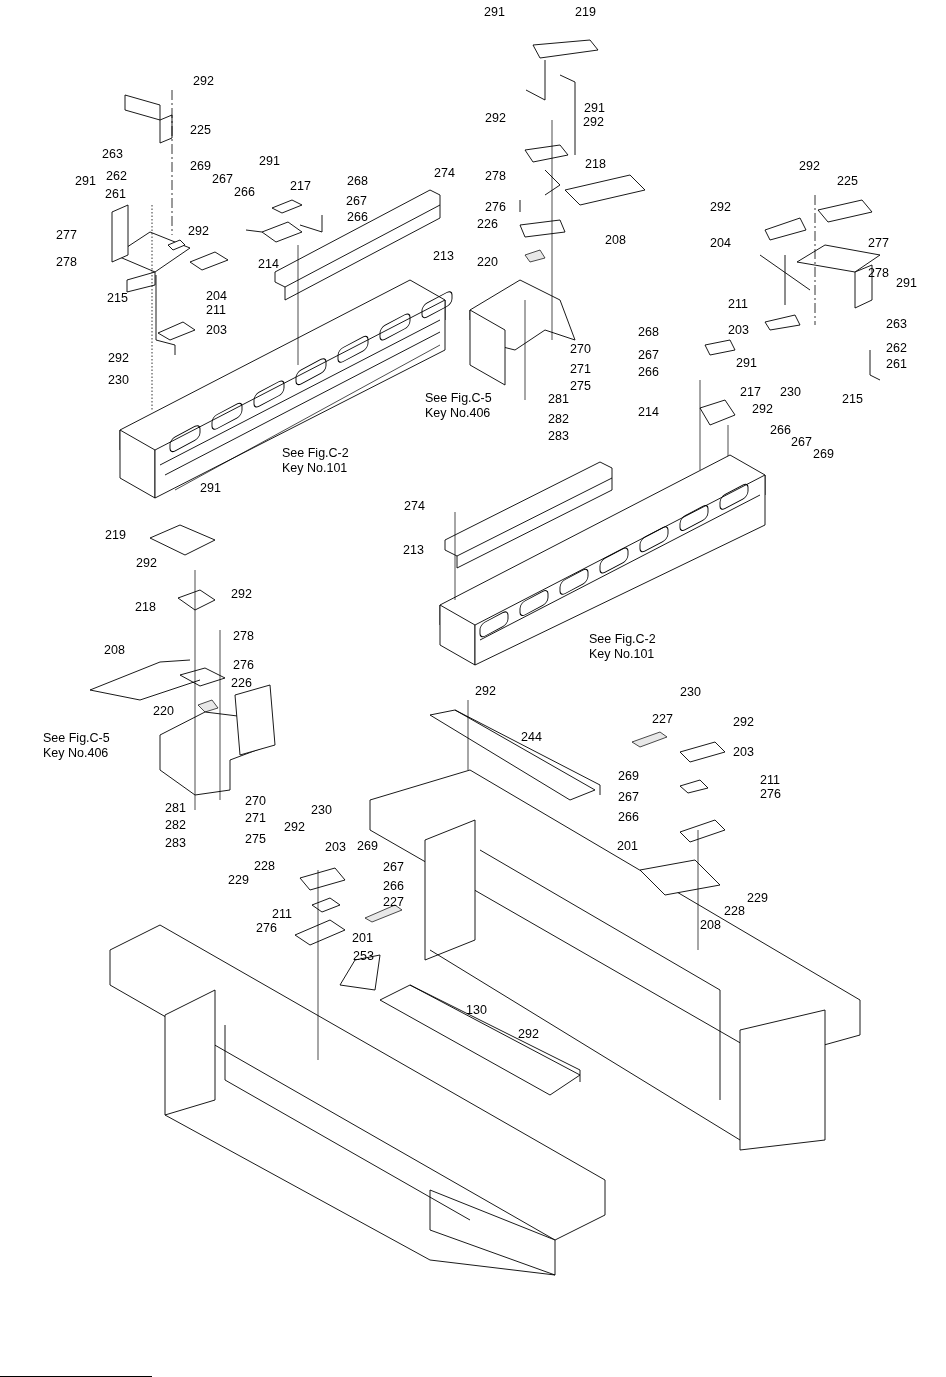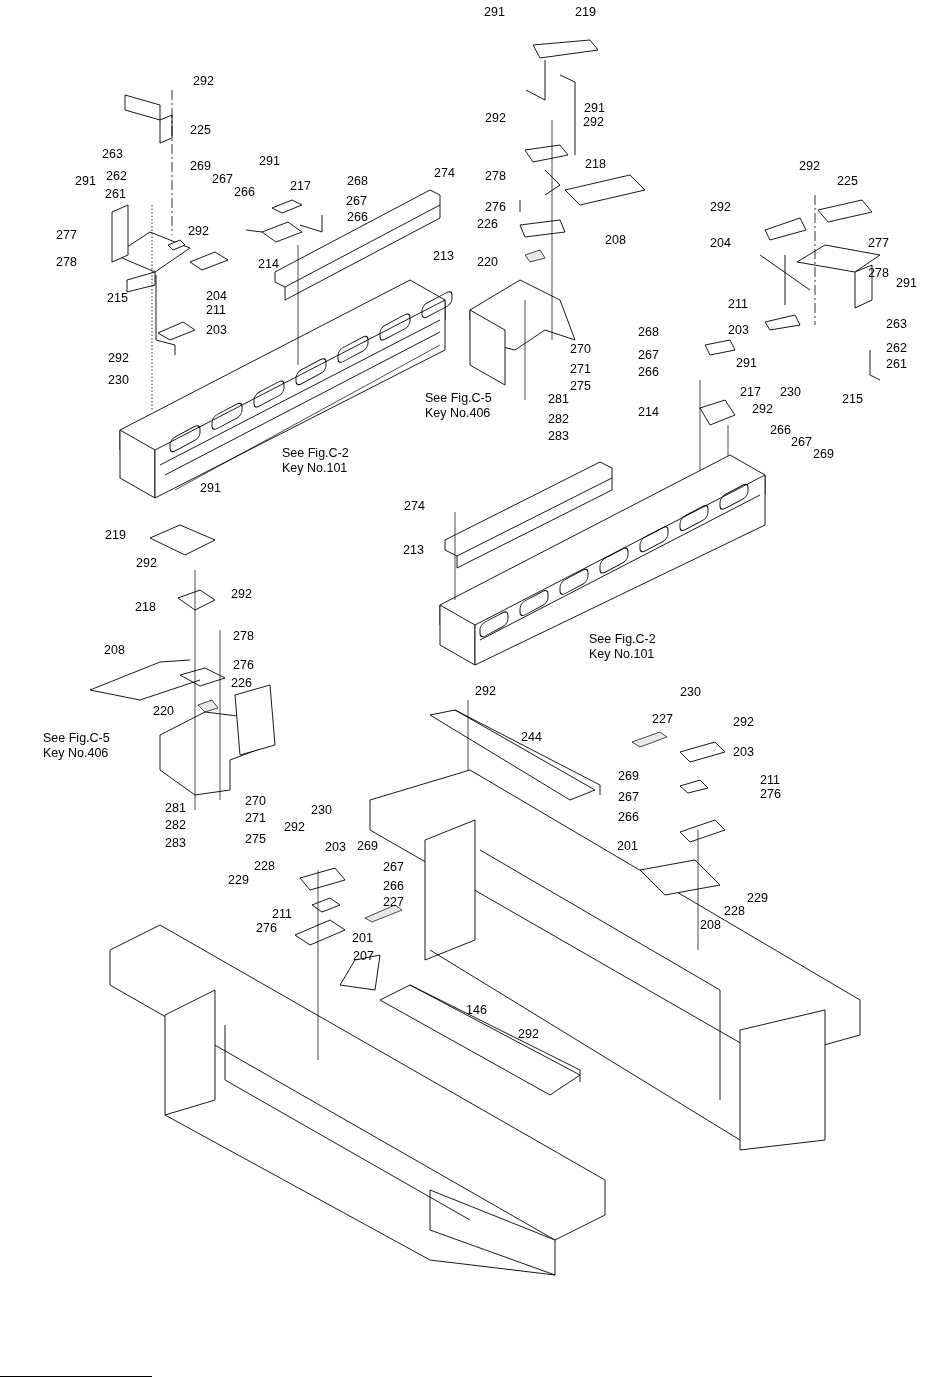--- a/index.html
+++ b/index.html
@@ -273,22 +273,22 @@
       <span class="callout" style="left: 325px; top: 841px;">203</span>
       <span class="callout" style="left: 357px; top: 840px;">269</span>
       <span class="callout" style="left: 383px; top: 861px;">267</span>
       <span class="callout" style="left: 383px; top: 880px;">266</span>
       <span class="callout" style="left: 254px; top: 860px;">228</span>
       <span class="callout" style="left: 228px; top: 874px;">229</span>
       <span class="callout" style="left: 383px; top: 896px;">227</span>
       <span class="callout" style="left: 272px; top: 908px;">211</span>
       <span class="callout" style="left: 256px; top: 922px;">276</span>
       <span class="callout" style="left: 352px; top: 932px;">201</span>
-      <span class="callout" style="left: 353px; top: 950px;">207</span>
-      <span class="callout" style="left: 466px; top: 1004px;">146</span>
+      <span class="callout" style="left: 353px; top: 950px;">253</span>
+      <span class="callout" style="left: 466px; top: 1004px;">130</span>
       <span class="callout" style="left: 518px; top: 1028px;">292</span>
     </div>
   <div id="notes">
       <div class="note" style="left: 282px; top: 446px;">
         <div>See Fig.C-2</div>
         <div>Key No.101</div>
       </div>
       <div class="note" style="left: 425px; top: 391px;">
         <div>See Fig.C-5</div>
         <div>Key No.406</div>

